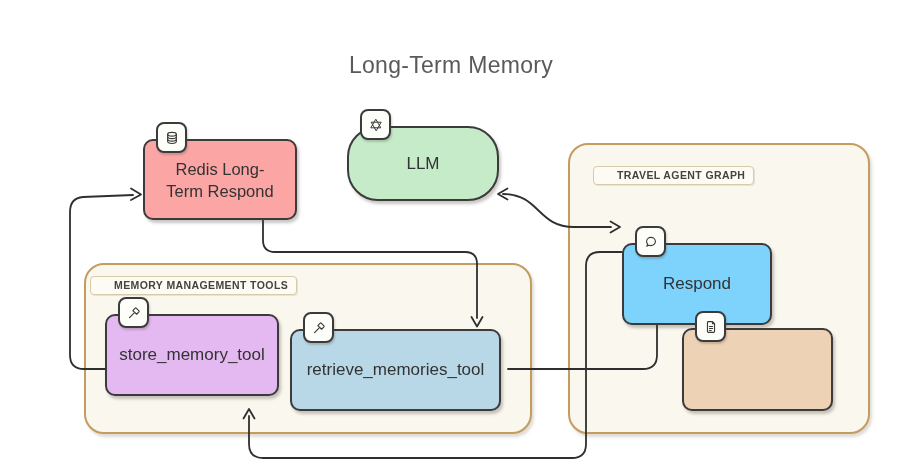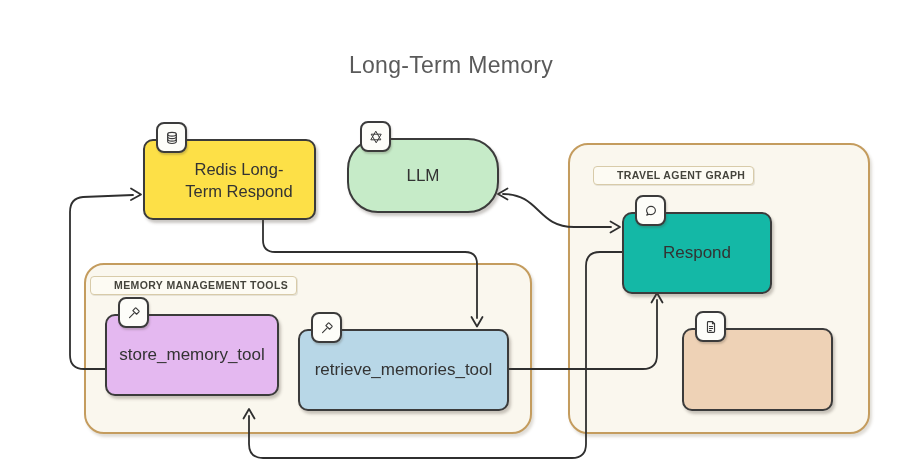--- a/index.html
+++ b/index.html
@@ -34,25 +34,25 @@
   }
   .badge{
     position:absolute;left:11px;top:-19px;width:27px;height:27px;
     background:#fdfdf9;border:2px solid #3b3b3b;border-radius:8px;
     display:flex;align-items:center;justify-content:center;
     box-shadow:1px 2px 2px rgba(80,70,60,.25);
   }
   .badge svg{display:block;}
   .ic{stroke:#3a3a3a;fill:none;stroke-width:1.7;stroke-linecap:round;stroke-linejoin:round;}
   .node-redis{left:143px;top:139px;width:150px;height:77px;}
-  .node-llm{left:347px;top:138px;width:148px;height:71px;border-radius:31px;}
+  .node-llm{left:347px;top:126px;width:148px;height:71px;border-radius:31px;}
   .node-respond{left:622px;top:212px;width:146px;height:78px;}
   .node-summarize{left:682px;top:328px;width:147px;height:79px;}
   .node-store{left:105px;top:314px;width:170px;height:78px;}
-  .node-retrieve{left:298px;top:329px;width:207px;height:78px;}
+  .node-retrieve{left:290px;top:329px;width:207px;height:78px;}
 </style>
 </head>
 <body>
 
 <div class="canvas">
 
   <div class="title" style="color: rgb(90, 90, 90);">Long-Term Memory</div>
 
   <div class="group group-travel" style="background-color: rgb(250, 247, 238); border-color: rgb(196, 156, 94);">
     <div class="chip chip-travel">TRAVEL AGENT GRAPH</div>
@@ -81,21 +81,21 @@
         <path d="M508 369 H643 Q657 369 657 355 V300"></path>
         <path d="M651.5 302.5 L657 293 L662.5 302.5"></path>
       </g>
       <g>
         <path d="M622 252 H600 Q586 252 586 266 V444 Q586 458 572 458 H263 Q249 458 249 444 V416"></path>
         <path d="M243.5 418.5 L249 409 L254.5 418.5"></path>
       </g>
     </g>
   </svg>
 
-  <div class="node node-redis" style="background-color: #fde047; border-color: rgb(59, 59, 59); padding-left: 19px;">
+  <div class="node node-redis" style="background-color: #fca5a5; border-color: rgb(59, 59, 59);">
     <div class="badge">
       <svg width="16" height="16" viewBox="0 0 24 24" class="ic">
         <ellipse cx="12" cy="6.4" rx="6.5" ry="2.8"></ellipse>
         <path d="M5.5 6.4 V17.4 C5.5 19 8.4 20.2 12 20.2 S18.5 19 18.5 17.4 V6.4"></path>
         <path d="M5.5 10.1 C5.5 11.7 8.4 12.9 12 12.9 S18.5 11.7 18.5 10.1"></path>
         <path d="M5.5 13.8 C5.5 15.4 8.4 16.6 12 16.6 S18.5 15.4 18.5 13.8"></path>
       </svg>
     </div>
     <div style="font-size:16.5px;">
       <div>Redis Long-</div>
@@ -106,21 +106,21 @@
   <div class="node node-llm" style="background-color: rgb(198, 235, 200); border-color: rgb(59, 59, 59);">
     <div class="badge">
       <svg width="16" height="16" viewBox="0 0 24 24" class="ic" style="stroke-width:1.5">
         <path d="M12 3.8 L19.2 16.2 H4.8 Z"></path>
         <path d="M12 20.2 L4.8 7.8 H19.2 Z"></path>
       </svg>
     </div>
     <div>LLM</div>
   </div>
 
-  <div class="node node-respond" style="background-color: #14b8a6; border-color: rgb(59, 59, 59);">
+  <div class="node node-respond" style="background-color: #7dd3fc; border-color: rgb(59, 59, 59); margin-top: 31px;">
     <div class="badge">
       <svg width="16" height="16" viewBox="0 0 24 24" class="ic">
         <path d="M18.6 11.2 A6.6 6.2 0 0 1 12 17.4 C10.9 17.4 9.9 17.2 9 16.8 L5.6 18.2 L7 15.3 A6.2 6.2 0 0 1 5.4 11.2 A6.6 6.2 0 0 1 18.6 11.2 Z"></path>
       </svg>
     </div>
     <div>Respond</div>
   </div>
 
   <div class="node node-summarize" style="background-color: rgb(238, 210, 182); border-color: rgb(59, 59, 59);">
     <div class="badge">

